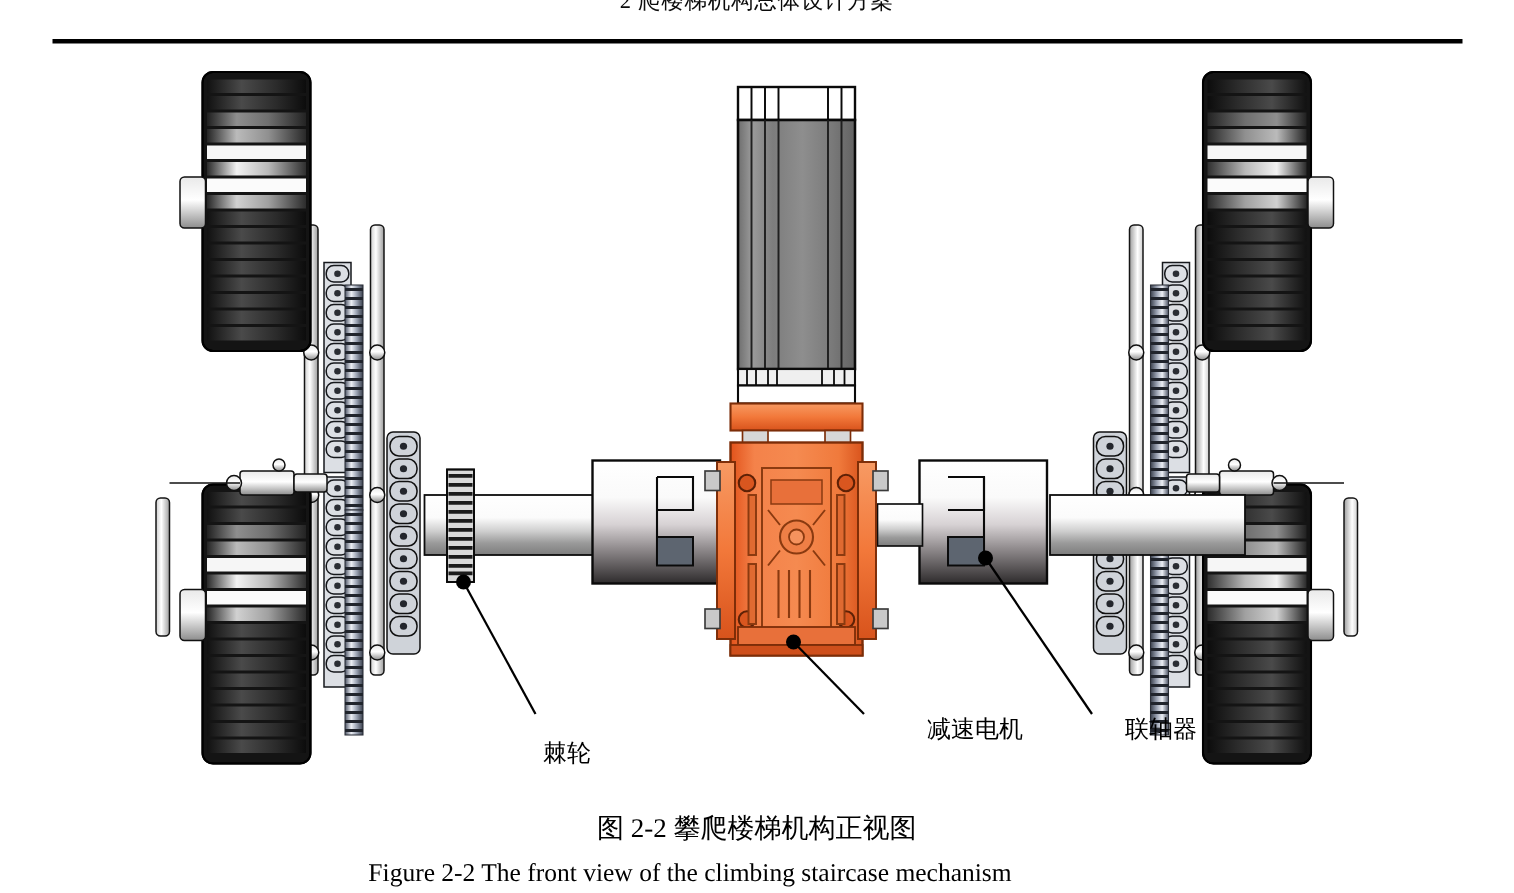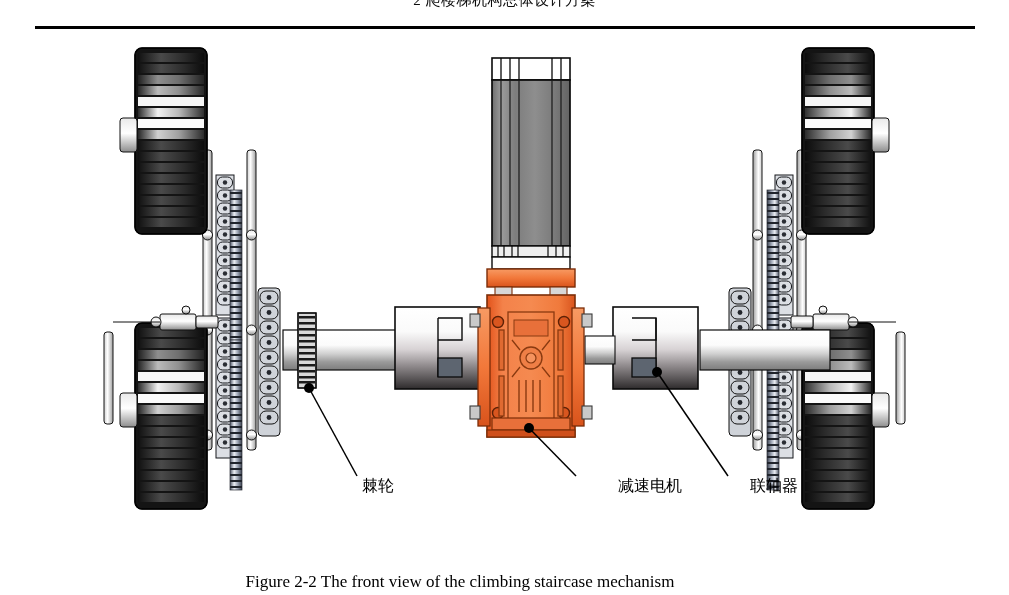--- a/index.html
+++ b/index.html
@@ -31,21 +31,21 @@
   .cap-en{
     position:absolute;left:0;top:572px;width:920px;text-align:center;
     font-size:17px;font-family:"Liberation Serif", serif;color:#000;white-space:nowrap;
   }
 
   
   .lbl{
     position:absolute;font-family:"Liberation Serif", serif;font-size:16px;
     color:#000;white-space:nowrap;
   }
-  #lbl-ratchet{left:362px;top:476px;font-family:Liberation Mono, monospace;}
+  #lbl-ratchet{left:362px;top:492px;font-family:Liberation Mono, monospace;}
   #lbl-motor{left:618px;top:476px;}
   #lbl-coupling{left:738px;top:476px;margin-left:12px;}
 </style>
 </head>
 <body>
 
 <div class="page">
 
   <div class="hdr-text">2  爬楼梯机构总体设计方案</div>
   <div class="hdr-rule"></div>
@@ -506,15 +506,16 @@
       <circle cx="529" cy="388" r="5"></circle>
       <circle cx="657" cy="332" r="5"></circle>
     </g>
   </svg>
   </div>
 
   <div class="lbl" id="lbl-ratchet">棘轮</div>
   <div class="lbl" id="lbl-motor">减速电机</div>
   <div class="lbl" id="lbl-coupling">联轴器</div>
 
+  <div class="cap-cn">图 2-2  攀爬楼梯机构正视图</div>
   <div class="cap-en">Figure 2-2 The front view of the climbing staircase mechanism</div>
 
 </div>
 
 </body></html>

